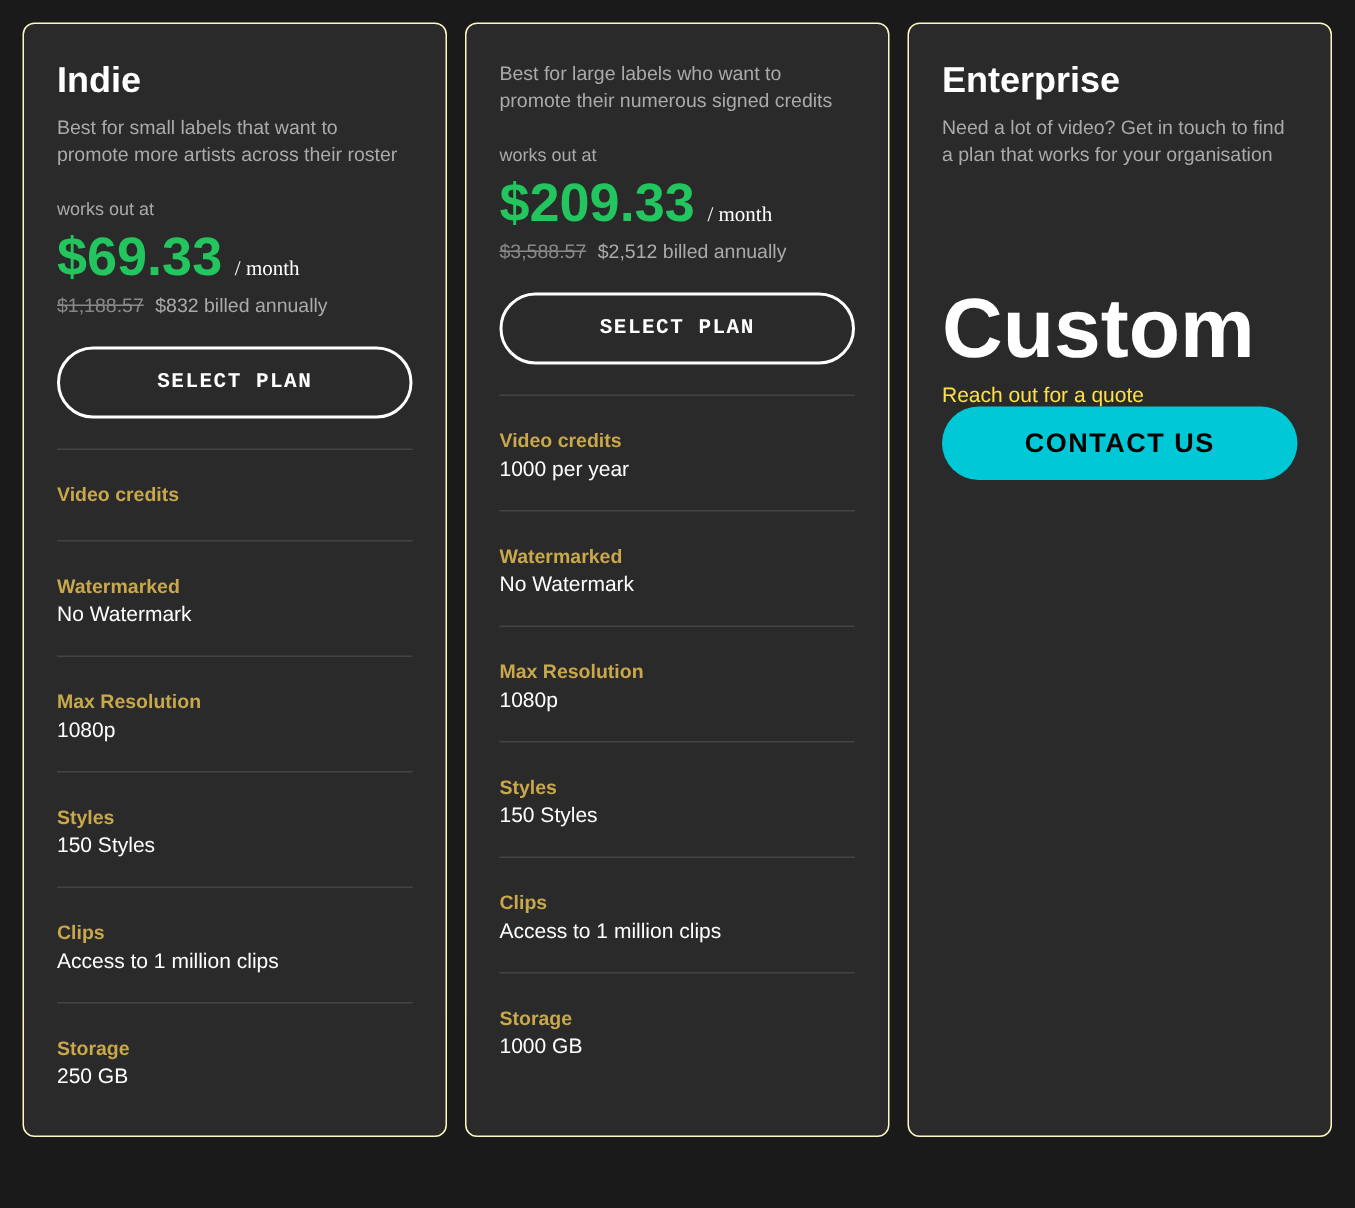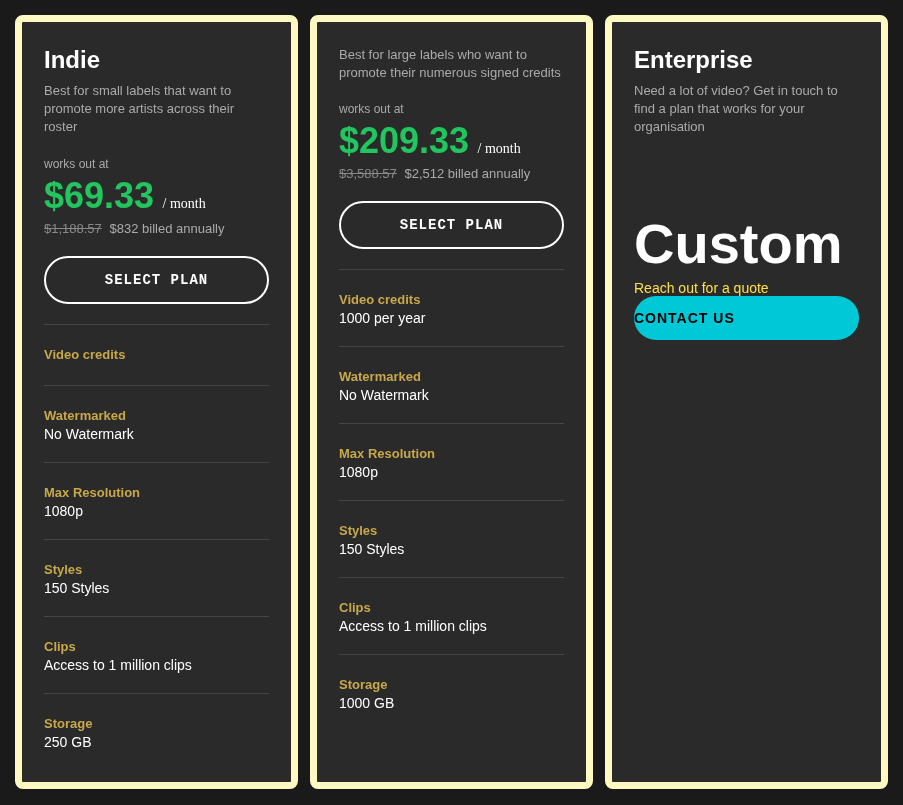--- a/index.html
+++ b/index.html
@@ -17,21 +17,21 @@
       gap: 12px;
       width: 100%;
       max-width: 903px;
     }
     .card {
       background-color: #2a2a2a;
       border-radius: 8px;
       padding: 24px 22px;
       flex: 1;
       color: #fff;
-      border: 7px solid #fef9c3;
+      border: 1px solid #fef9c3;
     }
     .card-title {
       font-size: 24px;
       font-weight: bold;
       margin-bottom: 8px;
       color: #ffffff;
     }
     .card-description {
       font-size: 13px;
       color: #aaaaaa;
@@ -85,27 +85,27 @@
       text-align: center;
       font-family: Liberation Mono, monospace;
     }
     .contact-btn {
       display: block;
       width: 100%;
       padding: 14px 0;
       border: none;
       background: #00c8d7;
       color: #000000;
-      font-size: 14px;
+      font-size: 18px;
       font-weight: bold;
       letter-spacing: 1px;
       border-radius: 30px;
       cursor: pointer;
       margin-bottom: 20px;
-      text-align: left;
+      text-align: center;
     }
     .feature-divider {
       border: none;
       border-top: 1px solid #444444;
       margin: 12px 0;
     }
     .feature-label {
       font-size: 13px;
       font-weight: bold;
       color: #c8a84b;

